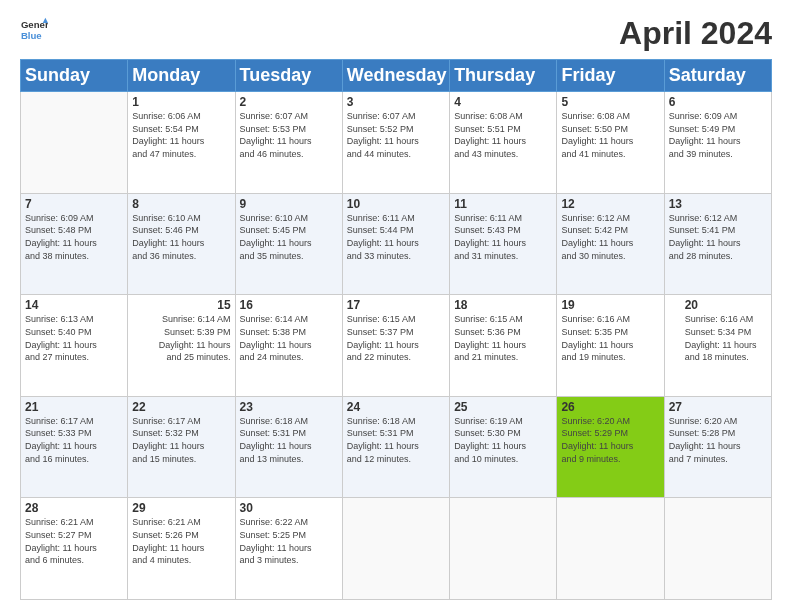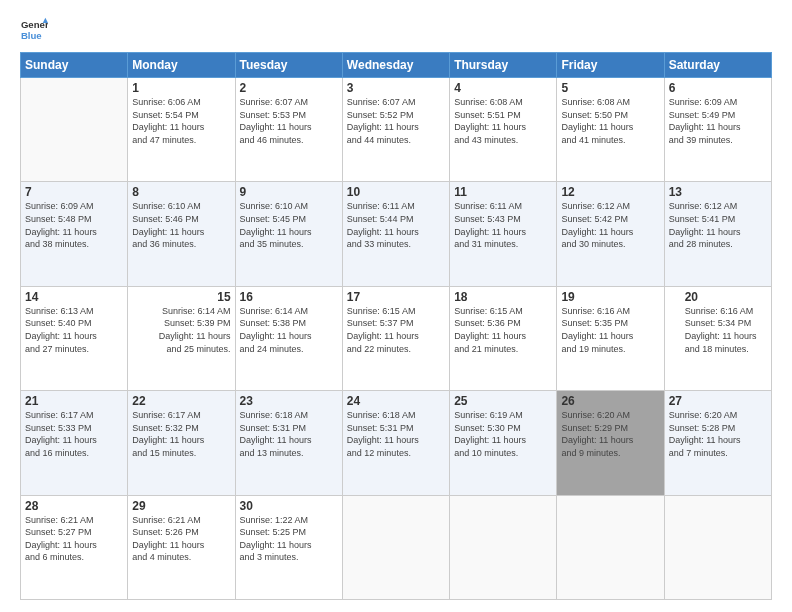--- a/index.html
+++ b/index.html
@@ -49,21 +49,21 @@
     .calendar {
       flex: 1;
       border: 1px solid #ccc;
       border-collapse: collapse;
       width: 100%;
       table-layout: fixed;
     }
     .calendar th {
       background-color: #3a7cc1;
       color: #fff;
-      font-size: 12px;
+      font-size: 18px;
       font-weight: bold;
       padding: 5px 4px;
       text-align: left;
       border: 1px solid #5a9cd6;
     }
     .calendar td {
       border: 1px solid #ccc;
       vertical-align: top;
       padding: 3px 4px;
       font-size: 9.5px;
@@ -93,20 +93,21 @@
 <div class="page">
   <div class="header">
     <div class="logo">
       <svg class="logo-icon" viewBox="0 0 32 32">
         <text x="1" y="14" font-size="11" font-weight="bold" fill="#333" font-family="Arial">General</text>
         <text x="1" y="26" font-size="11" font-weight="bold" fill="#4a90d9" font-family="Arial">Blue</text>
         <polygon points="26,8 32,8 29,2" fill="#4a90d9"></polygon>
       </svg>
     </div>
     <div class="title-block">
+      <div class="main-title">April 2024</div>
     </div>
   </div>
 
   <table class="calendar">
     <thead>
       <tr>
         <th>Sunday</th>
         <th>Monday</th>
         <th>Tuesday</th>
         <th>Wednesday</th>
@@ -292,21 +293,21 @@
 Daylight: 11 hours
 and 12 minutes.</div>
           </td>
           <td style="background-color: rgb(240, 244, 250);">
             <span class="day-number">25</span>
             <div class="day-info" style="white-space: pre-line;">Sunrise: 6:19 AM
 Sunset: 5:30 PM
 Daylight: 11 hours
 and 10 minutes.</div>
           </td>
-          <td style="background-color: #a3a3a3;">
+          <td style="background-color: #84cc16;">
             <span class="day-number">26</span>
             <div class="day-info" style="white-space: pre-line;">Sunrise: 6:20 AM
 Sunset: 5:29 PM
 Daylight: 11 hours
 and 9 minutes.</div>
           </td>
           <td style="background-color: rgb(240, 244, 250);">
             <span class="day-number">27</span>
             <div class="day-info" style="white-space: pre-line;">Sunrise: 6:20 AM
 Sunset: 5:28 PM
@@ -324,21 +325,21 @@
           </td>
           <td style="background-color: rgb(255, 255, 255);">
             <span class="day-number">29</span>
             <div class="day-info" style="white-space: pre-line;">Sunrise: 6:21 AM
 Sunset: 5:26 PM
 Daylight: 11 hours
 and 4 minutes.</div>
           </td>
           <td style="background-color: rgb(255, 255, 255);">
             <span class="day-number">30</span>
-            <div class="day-info" style="white-space: pre-line;">Sunrise: 1:22 AM
+            <div class="day-info" style="white-space: pre-line;">Sunrise: 6:22 AM
 Sunset: 5:25 PM
 Daylight: 11 hours
 and 3 minutes.</div>
           </td>
           <td class="empty" style="background-color: rgb(249, 249, 249);"></td>
           <td class="empty" style="background-color: rgb(249, 249, 249);"></td>
           <td class="empty" style="background-color: rgb(249, 249, 249);"></td>
           <td class="empty" style="background-color: rgb(249, 249, 249);"></td>
         </tr>
       </tbody>

